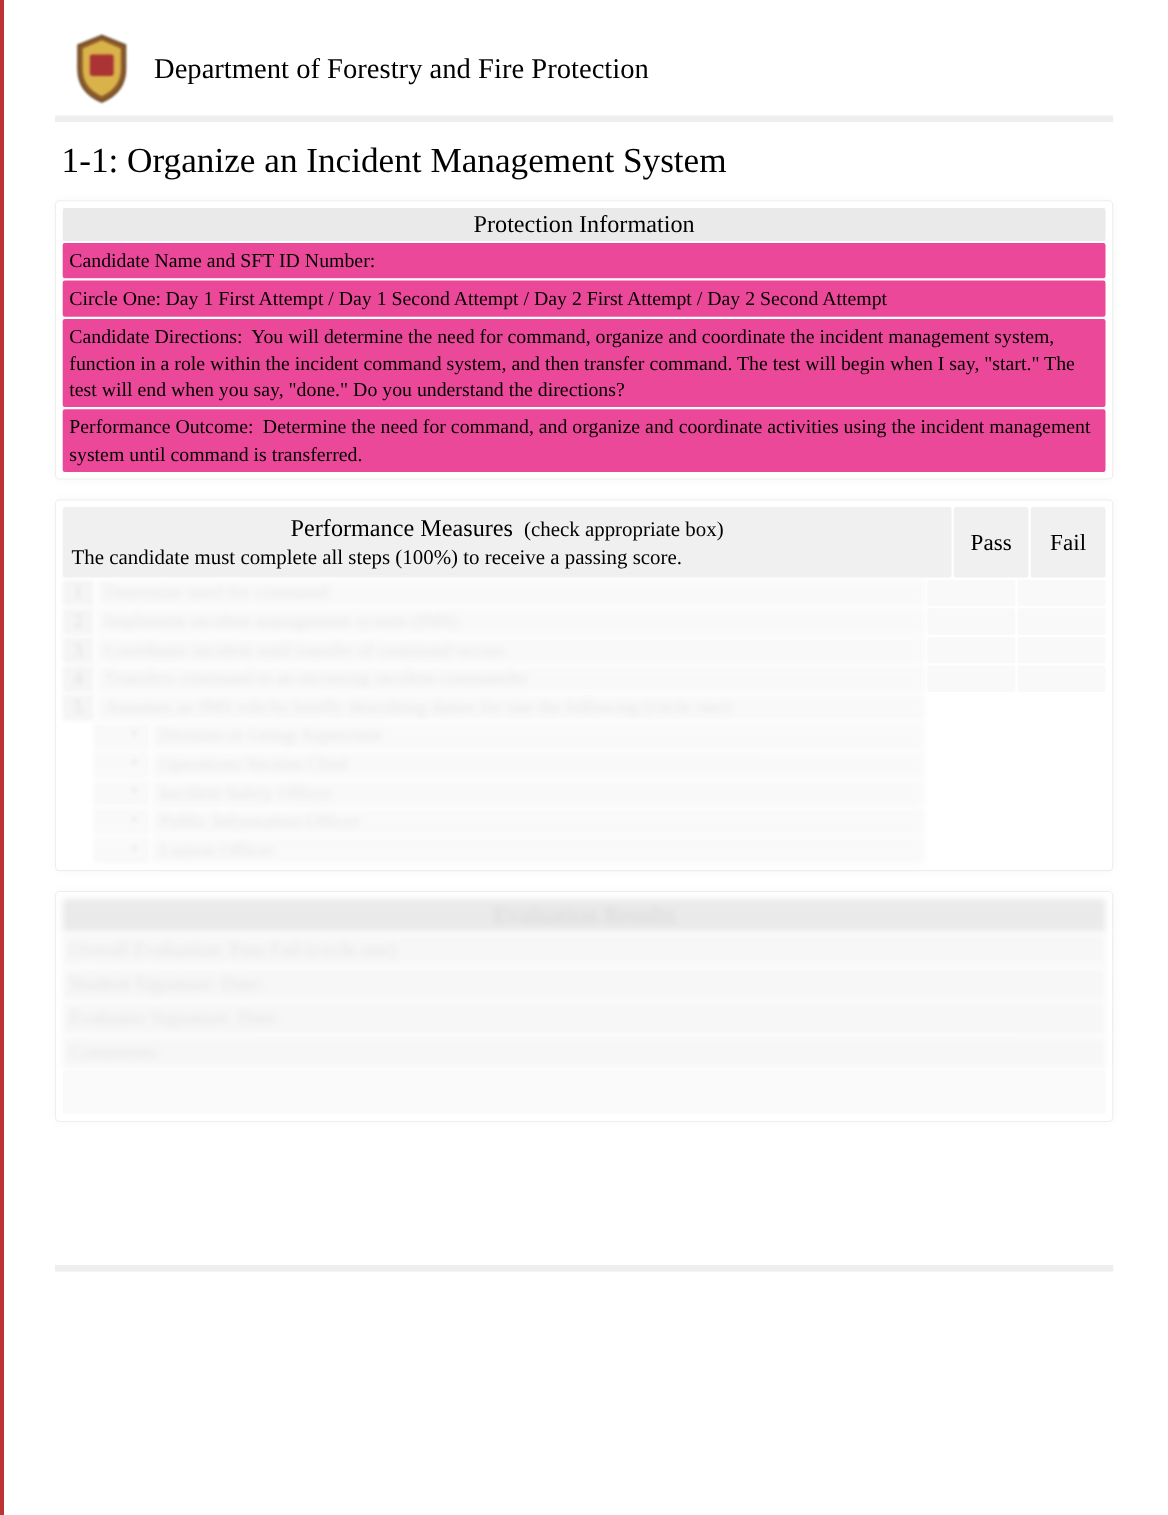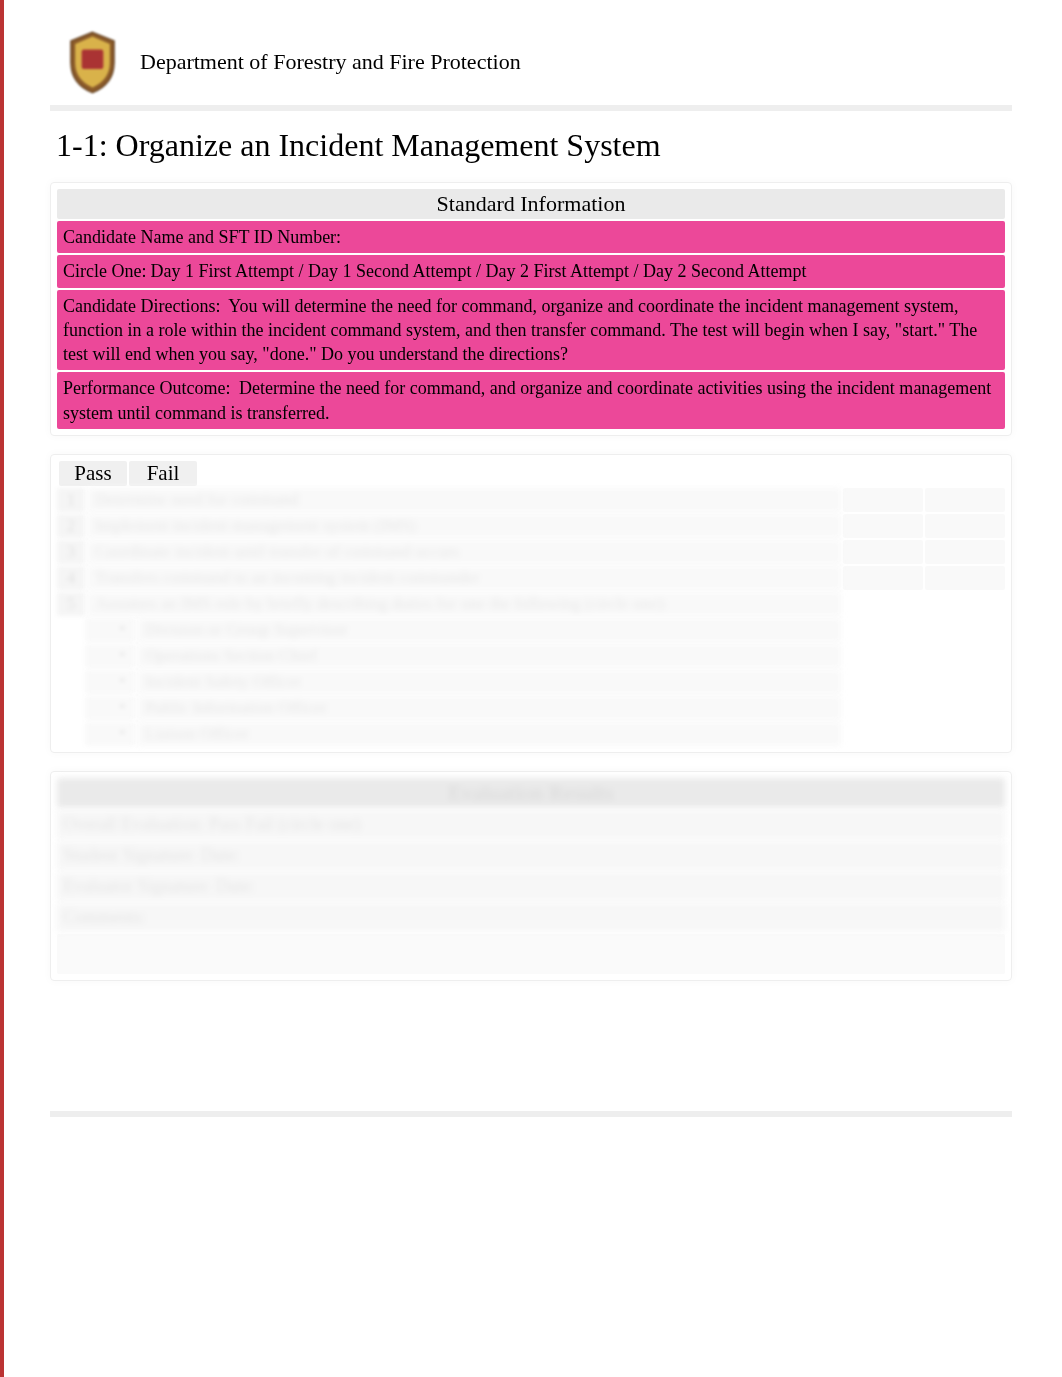--- a/index.html
+++ b/index.html
@@ -19,21 +19,21 @@
     }
     .badge {
       width: 55px;
       height: 65px;
       margin-left: 15px;
       margin-right: 20px;
       position: relative;
       filter: blur(1px);
     }
     .badge svg { width: 100%; height: 100%; }
-    .dept-lines { font-size: 22px; line-height: 1.3; }
+    .dept-lines { font-size: 26px; line-height: 1.3; }
     h1.title {
       font-size: 32px;
       font-weight: normal;
       margin: 10px 0 18px 6px;
     }
     .panel {
       border: 1px solid #eee;
       border-radius: 4px;
       padding: 6px;
       margin-bottom: 18px;
@@ -189,41 +189,48 @@
     </svg>
   </div>
   <div class="dept-lines">
     <div>Department of Forestry and Fire Protection</div>
   </div>
 </div>
 
 <h1 class="title">1-1: Organize an Incident Management System</h1>
 
 <div class="panel">
-  <div class="section-hdr">Standard Information</div>
+  <div class="section-hdr">Protection Information</div>
   <div class="row">
     <span>Candidate Name and SFT ID Number:</span>
   </div>
   <div class="row">
     <span class="inline-gap">Circle One:</span><span>Day 1 First Attempt / Day 1 Second Attempt / Day 2 First Attempt / Day 2 Second Attempt</span>
   </div>
 
   <div class="row">
     <span class="inline-gap">Candidate Directions:</span>
     <span>You will</span>
     <span>determine the need for command, organize and coordinate the incident management system, function in a role within the incident command system, and then transfer command</span><span>. The test will begin when I say, "start." The test will end when you say, "done." Do you understand the directions?</span>
   </div>
   <div class="row">
     <span class="inline-gap">Performance Outcome:</span>
     <span>Determine the need for command, and organize and coordinate activities using the incident management system until command is transferred.</span>
   </div>
 </div>
 
 <div class="panel pm-wrap">
   <div class="pm-head-row">
+    <div class="pm-head-left">
+      <div class="pm-head-title-line">
+        <span class="pm-head-title">Performance Measures</span>
+        <span class="pm-head-sub">(check appropriate box)</span>
+      </div>
+      <div class="pm-head-note">The candidate must complete all steps (100%) to receive a passing score.</div>
+    </div>
     <div class="pm-col">Pass</div>
     <div class="pm-col">Fail</div>
   </div>
 
   <div id="pm-rows">
       <div class="pm-row">
         <div class="pm-num">1</div>
         <div class="pm-text">Determine need for command</div>
         <div class="pm-cell"></div>
         <div class="pm-cell"></div>

